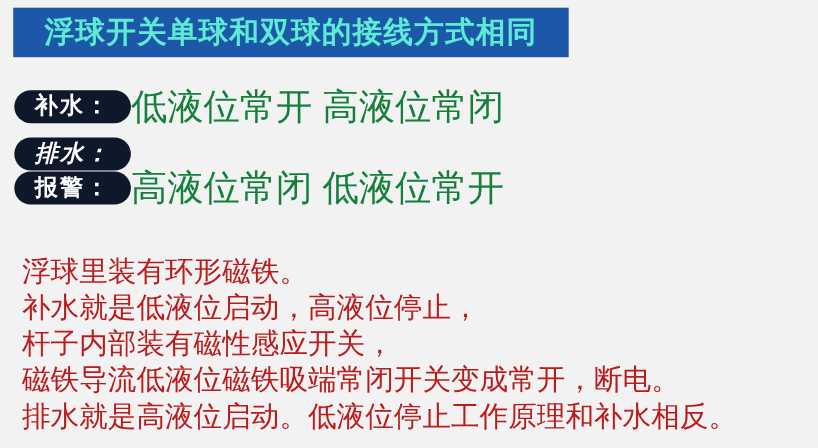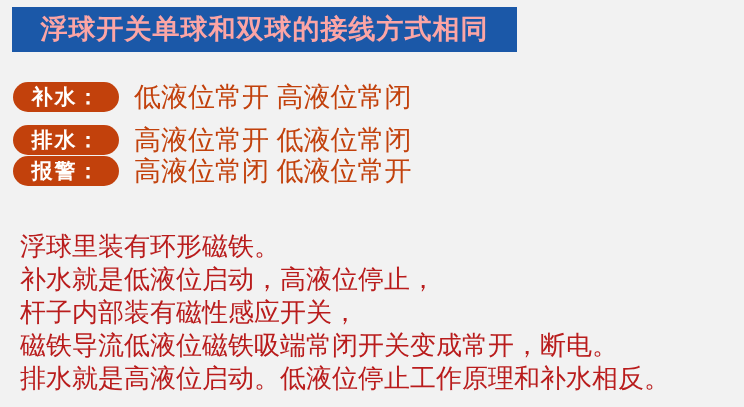--- a/index.html
+++ b/index.html
@@ -18,55 +18,55 @@
     width: 744px;
     height: 407px;
   }
   .banner {
     position: absolute;
     left: 12px;
     top: 7px;
     width: 505px;
     height: 45px;
     background: #1b58a8;
-    color: #fca5a5;
+    color: #5eead4;
     font-size: 27px;
     font-weight: bold;
     line-height: 45px;
     text-align: center;
     letter-spacing: 1px;
     white-space: nowrap;
   }
   .row {
     position: absolute;
     left: 13px;
     display: flex;
     align-items: center;
     white-space: nowrap;
   }
   .row-1 { top: 82px; }
-  .row-2 { top: 125px; }
+  .row-2 { top: 125px; font-style: italic; }
   .row-3 { top: 156px; }
   .badge {
     display: inline-block;
     width: 106px;
     height: 30px;
-    background: #c2410c;
+    background: #0f172a;
     border-radius: 15px;
     color: #ffffff;
     font-size: 21px;
     font-weight: bold;
     line-height: 30px;
     text-align: center;
     letter-spacing: 2px;
   }
   .row-text {
-    margin-left: 15px;
-    color: #c2410c;
-    font-size: 27px;
+    margin-left: 0;
+    color: #15803d;
+    font-size: 33px;
     line-height: 30px;
   }
   .paragraph {
     position: absolute;
     left: 20px;
     top: 230px;
     color: #b91c1c;
     font-size: 26px;
     line-height: 33px;
     white-space: nowrap;
@@ -81,21 +81,20 @@
     <span>浮球开关单球和双球的接线方式相同</span>
   </div>
 
   <div class="row row-1">
     <span class="badge">补水：</span>
     <span class="row-text">低液位常开 高液位常闭</span>
   </div>
 
   <div class="row row-2">
     <span class="badge">排水：</span>
-    <span class="row-text">高液位常开 低液位常闭</span>
   </div>
 
   <div class="row row-3">
     <span class="badge">报警：</span>
     <span class="row-text">高液位常闭 低液位常开</span>
   </div>
 
   <div class="paragraph">
     <div class="para-line">浮球里装有环形磁铁。</div>
     <div class="para-line">补水就是低液位启动，高液位停止，</div>

